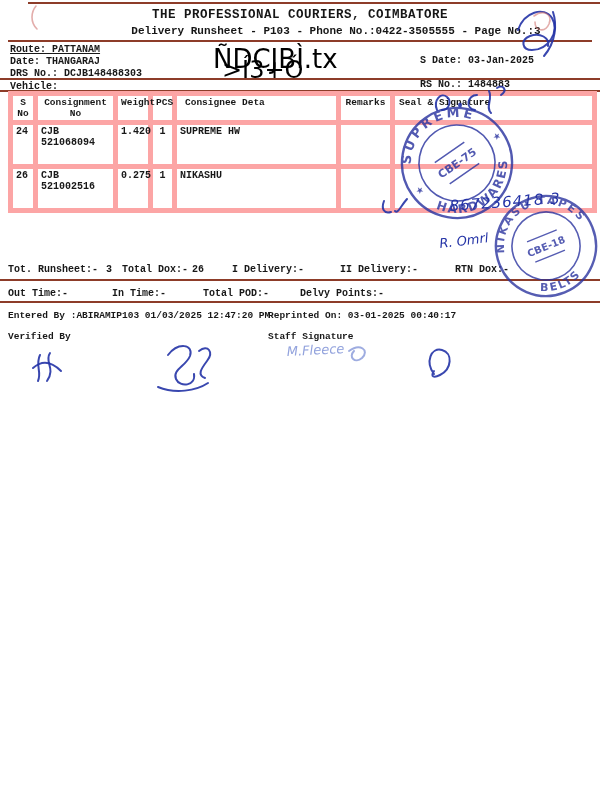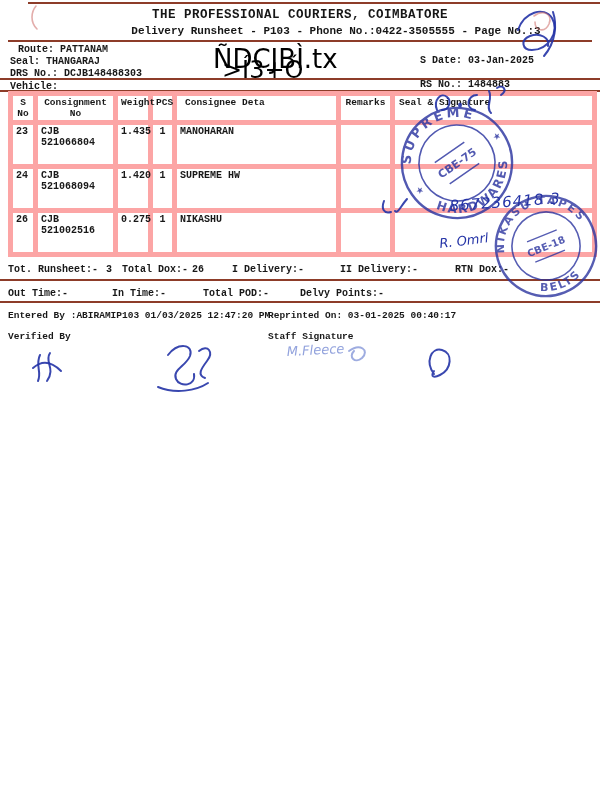--- a/index.html
+++ b/index.html
@@ -30,22 +30,22 @@
 <body>
 
 <div class="page">
 
   <div class="rule" style="left:28px;right:0;top:2px;"></div>
 
   <div class="abs title" style="top:8px;left:0;">THE PROFESSIONAL COURIERS, COIMBATORE</div>
   <div class="abs subtitle" style="top:25px;left:16px;padding-left:20px;">Delivery Runsheet - P103 - Phone No.:0422-3505555 - Page No.:3</div>
   <div class="rule" style="left:8px;right:8px;top:40px;"></div>
 
-  <div class="abs pr" style="left:18px;top:44px;"><span>Route:</span> <span>PATTANAM</span></div>
-  <div class="abs pr" style="left:10px;top:56px;"><span>Seal:</span> <span>THANGARAJ</span></div>
+  <div class="abs pr" style="left:10px;top:44px;text-decoration:underline;"><span>Route:</span> <span>PATTANAM</span></div>
+  <div class="abs pr" style="left:10px;top:56px;"><span>Date:</span> <span>THANGARAJ</span></div>
   <div class="abs pr" style="left:10px;top:68px;"><span>DRS No.:</span> <span>DCJB148488303</span></div>
   <div class="rule" style="left:0;right:0;top:78px;"></div>
   <div class="abs pr" style="left:10px;top:81px;"><span>Vehicle:</span> <span></span></div>
   <div class="rule" style="left:0;right:0;top:90px;"></div>
 
   <div class="abs pr" style="left:420px;top:55px;"><span>S Date:</span> <span>03-Jan-2025</span></div>
   <div class="abs pr" style="left:420px;top:79px;"><span>RS No.:</span> <span>1484883</span></div>
 
   <div class="abs overlaytxt" style="left:213px;top:44px;font-size:26px;">ÑDCJBÌ.tx</div>
   <div class="abs overlaytxt" style="left:222px;top:56px;font-size:24px;">&gt;Í3+Ó</div>
@@ -65,29 +65,20 @@
         <th>S No</th>
         <th>Consignment No</th>
         <th>Weight</th>
         <th>PCS</th>
         <th style="text-align:left;padding-left:8px;">Consignee Deta</th>
         <th>Remarks</th>
         <th style="text-align:left;padding-left:4px;margin-left:27px;">Seal &amp; Signature</th>
       </tr>
     </thead>
     <tbody>
-      <tr>
-        <td>23</td>
-        <td>CJB 521066804</td>
-        <td>1.435</td>
-        <td style="text-align:center;">1</td>
-        <td>MANOHARAN</td>
-        <td></td>
-        <td></td>
-      </tr>
       <tr>
         <td>24</td>
         <td>CJB 521068094</td>
         <td>1.420</td>
         <td style="text-align:center;">1</td>
         <td>SUPREME HW</td>
         <td></td>
         <td></td>
       </tr>
       <tr>

